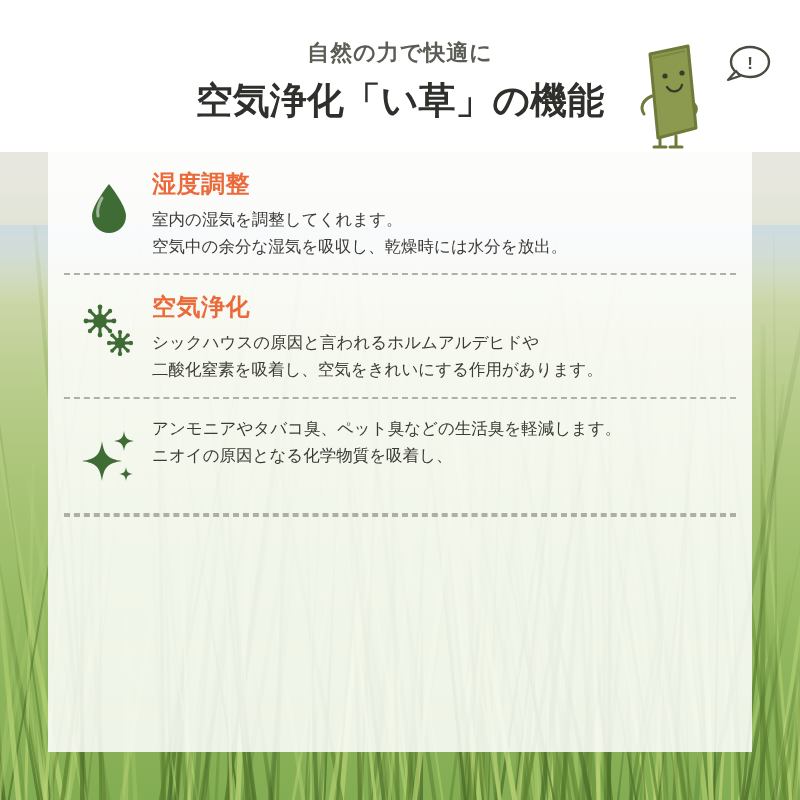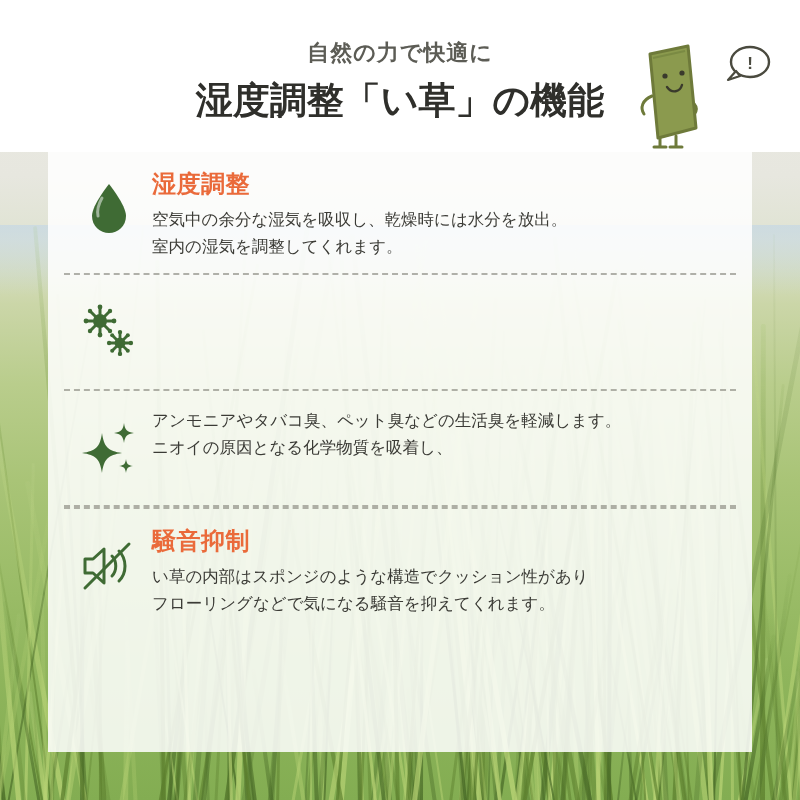--- a/index.html
+++ b/index.html
@@ -426,21 +426,21 @@
       <div class="blade " style="left:335.1px;height:324px;width:3.0px;transform:rotate(4.8deg);opacity:0.91"></div>
       <div class="blade dark" style="left:206.5px;height:138px;width:2.6px;transform:rotate(-1.7deg);opacity:0.42"></div>
       <div class="blade light" style="left:709.3px;height:422px;width:4.5px;transform:rotate(-2.1deg);opacity:0.95"></div>
     </div>
 
   <div class="panel"></div>
   <div class="top-band"></div>
 
   <div class="header">
     <div class="sub-title">自然の力で快適に</div>
-    <div class="main-title">湿度調整「い草」の機能</div>
+    <div class="main-title">空気浄化「い草」の機能</div>
 
     <div class="mascot">
       <svg width="130" height="110" viewBox="0 0 130 110" aria-hidden="true">
 
         <path d="M22 54 C12 58 10 66 14 72" stroke="#6e7a3a" stroke-width="3" fill="none" stroke-linecap="round"></path>
         <path d="M62 60 C70 66 66 74 57 76" stroke="#6e7a3a" stroke-width="3" fill="none" stroke-linecap="round"></path>
 
         <path d="M30 94 L30 104" stroke="#6e7a3a" stroke-width="3" stroke-linecap="round"></path>
         <path d="M46 94 L46 104" stroke="#6e7a3a" stroke-width="3" stroke-linecap="round"></path>
         <path d="M24 105 L36 105" stroke="#6e7a3a" stroke-width="3" stroke-linecap="round"></path>
@@ -467,22 +467,22 @@
 
     <div class="feature">
       <div class="f-icon">
         <svg width="62" height="62" viewBox="0 0 62 62" aria-hidden="true">
           <path d="M31 6 C31 6 48 27 48 38 C48 48 40 55 31 55 C22 55 14 48 14 38 C14 27 31 6 31 6 Z" fill="#3f6b34"></path>
           <path d="M24 20 C20 27 19 33 20 38" stroke="#ffffff" stroke-width="3" fill="none" stroke-linecap="round" opacity=".5"></path>
         </svg>
       </div>
       <div class="f-body">
         <div class="f-title">湿度調整</div>
+        <div class="f-line">室内の湿気を調整してくれます。</div>
         <div class="f-line">空気中の余分な湿気を吸収し、乾燥時には水分を放出。</div>
-        <div class="f-line">室内の湿気を調整してくれます。</div>
       </div>
     </div>
 
     <div class="divider"></div>
 
     <div class="feature">
       <div class="f-icon">
         <svg width="62" height="62" viewBox="0 0 62 62" aria-hidden="true">
           <g fill="#3f6b34">
             <g transform="translate(22,20)">
@@ -515,20 +515,25 @@
               <circle cx="0" cy="-14" r="2.8"></circle>
                 <circle cx="0" cy="14" r="2.8"></circle>
               <circle cx="-10" cy="-10" r="2.6"></circle>
                 <circle cx="10" cy="10" r="2.6"></circle>
               <circle cx="10" cy="-10" r="2.6"></circle>
                 <circle cx="-10" cy="10" r="2.6"></circle>
             </g>
           </g>
         </svg>
       </div>
+      <div class="f-body">
+        <div class="f-title">空気浄化</div>
+        <div class="f-line">シックハウスの原因と言われるホルムアルデヒドや</div>
+        <div class="f-line">二酸化窒素を吸着し、空気をきれいにする作用があります。</div>
+      </div>
     </div>
 
     <div class="divider"></div>
 
     <div class="feature">
       <div class="f-icon">
         <svg width="66" height="66" viewBox="0 0 66 66" aria-hidden="true">
           <g fill="#3f6b34">
             <path d="M26 18 C28 32 32 36 46 38 C32 40 28 44 26 58 C24 44 20 40 6 38 C20 36 24 32 26 18 Z"></path>
             <path d="M48 8 C49 15 51 17 58 18 C51 19 49 21 48 28 C47 21 45 19 38 18 C45 17 47 15 48 8 Z"></path>
@@ -540,32 +545,15 @@
         <div class="f-line">アンモニアやタバコ臭、ペット臭などの生活臭を軽減します。</div>
         <div class="f-line">ニオイの原因となる化学物質を吸着し、</div>
       </div>
     </div>
 
     <div class="divider"></div>
 
 
     <div class="divider"></div>
 
-    <div class="feature">
-      <div class="f-icon">
-        <svg width="64" height="64" viewBox="0 0 64 64" aria-hidden="true">
-          <g stroke="#3f6b34" stroke-width="3" fill="none" stroke-linecap="round" stroke-linejoin="round">
-            <path d="M8 25 L16 25 L27 15 L27 49 L16 39 L8 39 Z"></path>
-            <path d="M35 22 C40 27 40 37 35 42"></path>
-            <path d="M42 17 C50 25 50 39 42 47"></path>
-            <line x1="8" y1="54" x2="52" y2="10"></line>
-          </g>
-        </svg>
-      </div>
-      <div class="f-body">
-        <div class="f-title">騒音抑制</div>
-        <div class="f-line">い草の内部はスポンジのような構造でクッション性があり</div>
-        <div class="f-line">フローリングなどで気になる騒音を抑えてくれます。</div>
-      </div>
-    </div>
 
   </div>
 </div>
 
 </body></html>

